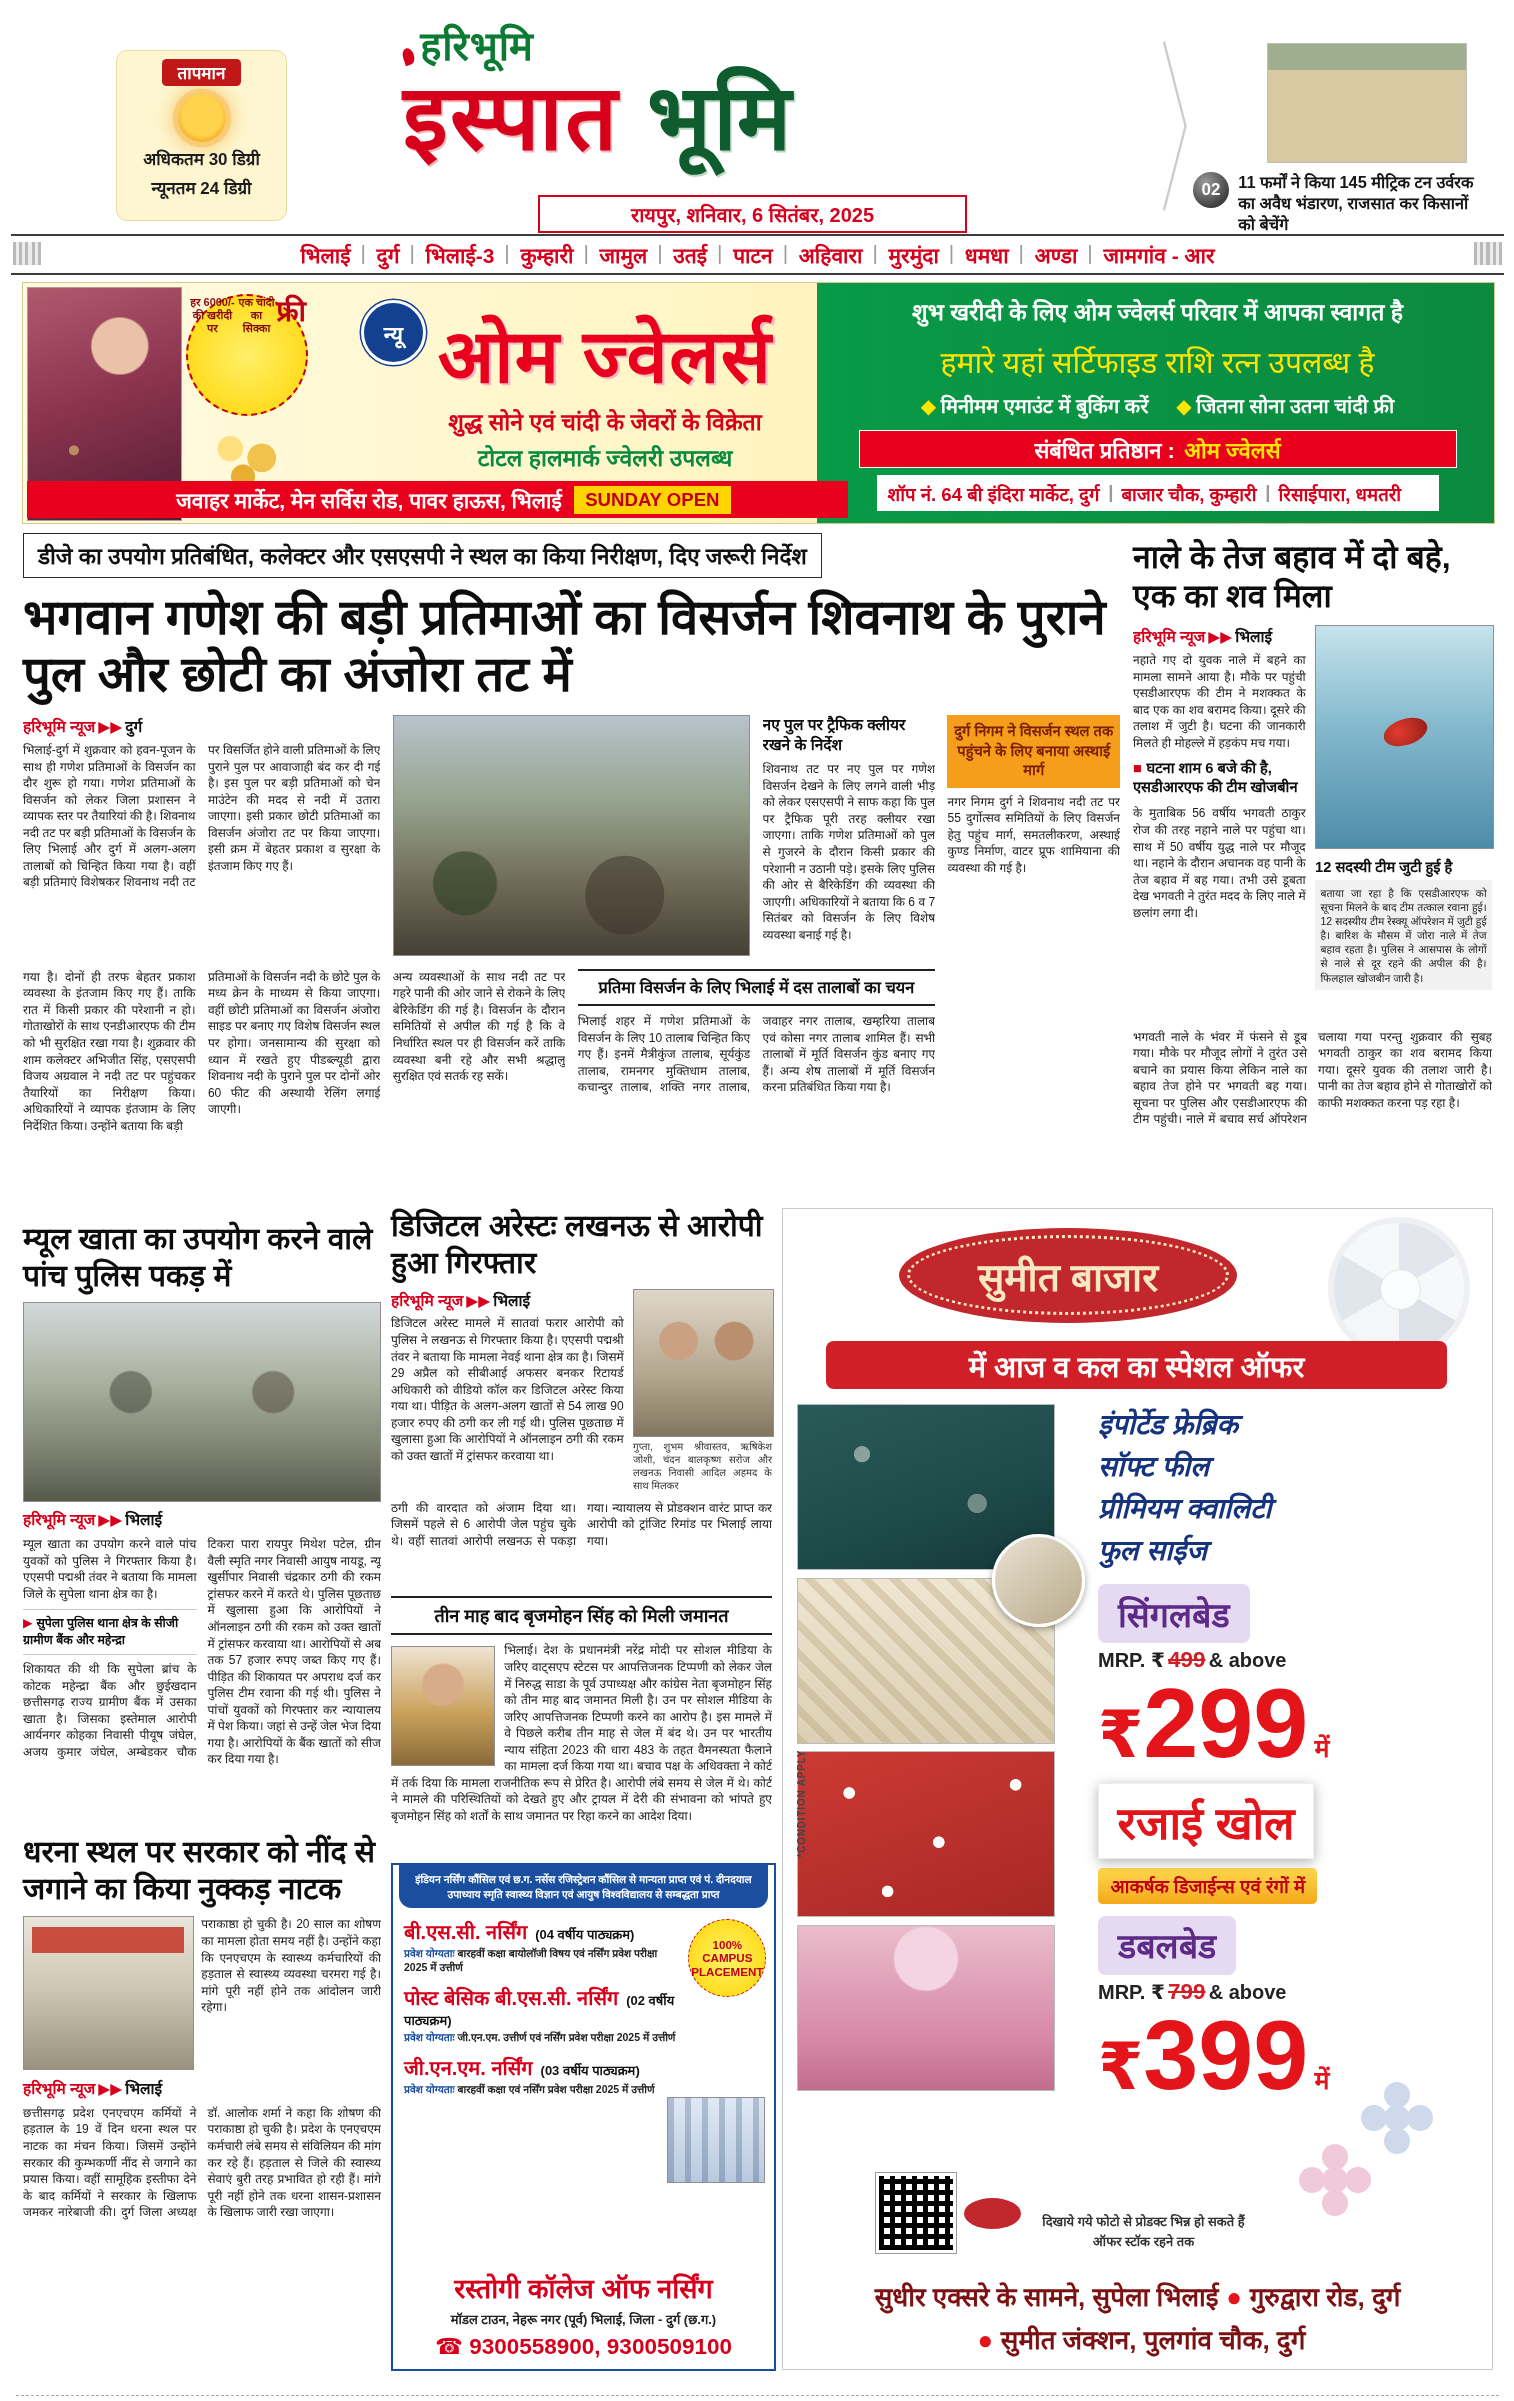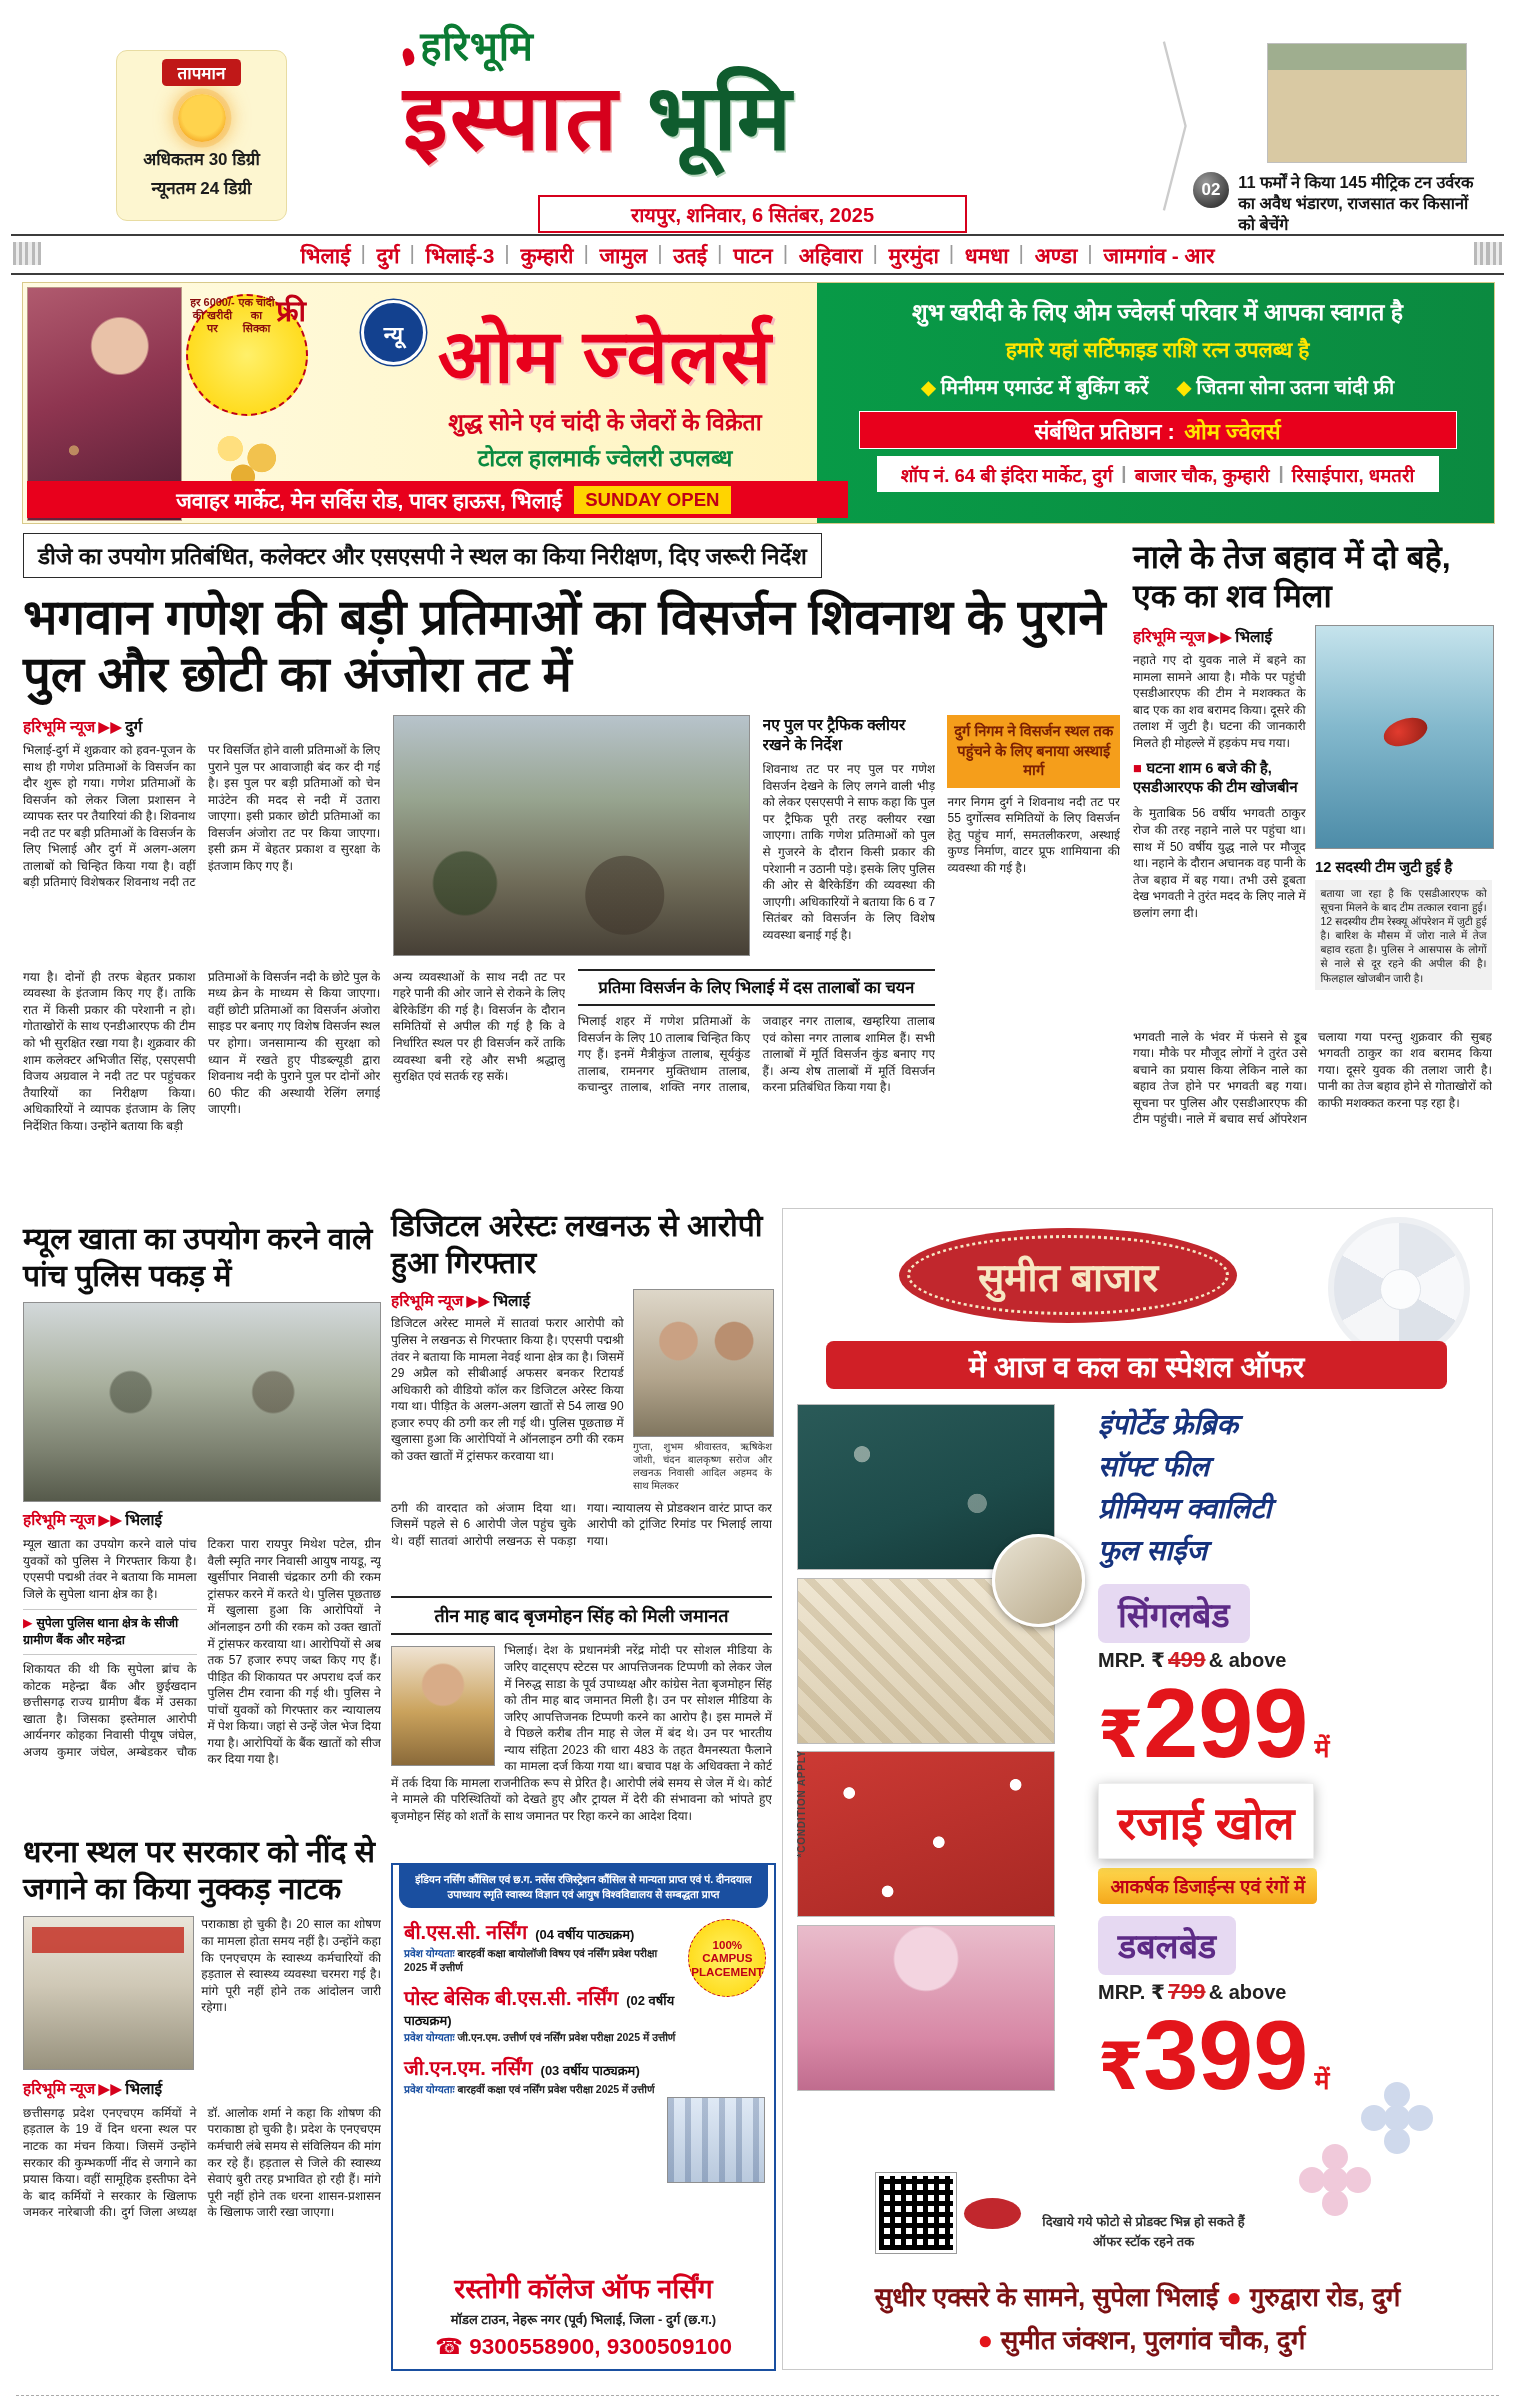--- a/index.html
+++ b/index.html
@@ -71,28 +71,28 @@
   .om-title{position:absolute;left:363px;top:20px;width:438px;text-align:center;font-size:74px;font-weight:900;
       color:#e8001c;letter-spacing:1.5px;text-shadow:2.3px 2.3px 0 #f6b8c0;white-space:nowrap;}
   .om-sub1{position:absolute;left:363px;top:122px;width:438px;text-align:center;font-size:23px;font-weight:bold;color:#d6001c;}
   .om-sub2{position:absolute;left:363px;top:158px;width:438px;text-align:center;font-size:23px;font-weight:bold;color:#0a8a40;}
   .om-addr{position:absolute;left:3.9px;bottom:4.6px;width:789px;height:37px;background:#e8001c;
       display:flex;align-items:center;justify-content:center;gap:12.4px;padding-left:32px;}
   .om-addr-text{color:#fff;font-weight:bold;font-size:21px;}
   .om-sunday{background:#ffd400;color:#c00016;font-weight:900;font-size:18.6px;padding:3.1px 11px;}
   .om-right{position:absolute;left:798px;top:0;width:673px;height:240px;text-align:center;}
   .om-r1{margin-top:12.4px;font-size:23px;font-weight:bold;color:#fff;}
-  .om-r2{margin-top:8px;font-size:21px;font-weight:bold;color:#ffe600;}
+  .om-r2{margin-top:14px;font-size:30px;font-weight:normal;color:#ffe600;}
   .om-r3{margin-top:9.3px;font-size:20px;font-weight:bold;color:#fff;display:flex;justify-content:center;gap:28px;}
   .om-diamond{color:#ffe600;padding-right:4.6px;}
   .om-related{margin:11px auto 0;width:596px;height:36px;background:#e8001c;border:1.5px solid #fff;
       display:flex;align-items:center;justify-content:center;gap:9.3px;font-size:22px;font-weight:900;}
   .om-related .lbl{color:#fff;} .om-related .val{color:#ffe600;}
   .om-branches{margin:7.7px auto 0;width:562px;background:#fff;color:#d6001c;font-weight:bold;font-size:18.6px;
-      padding:5.4px 0;display:flex;justify-content:center;}
+      padding:5.4px 0;display:flex;}
   .om-branches span{padding:0 11px;position:relative;white-space:nowrap;}
   .om-branches span+span::before{content:"|";color:#999;position:absolute;left:-2.3px;}
 
   
   #main-story{position:absolute;top:533px;left:23px;width:1097px;}
   .kicker{display:inline-block;border:1.5px solid #2b2b2b;padding:6.2px 14px;font-size:22.5px;font-weight:bold;color:#111;}
   .headline{margin-top:11px;font-size:49px;font-weight:900;color:#0d0d0d;line-height:1.16;}
   .ms-grid{margin-top:12.4px;display:grid;grid-template-columns:repeat(6,1fr);gap:12.4px;}
   .span2{grid-column:span 2;}
   .cell{overflow:hidden;}

